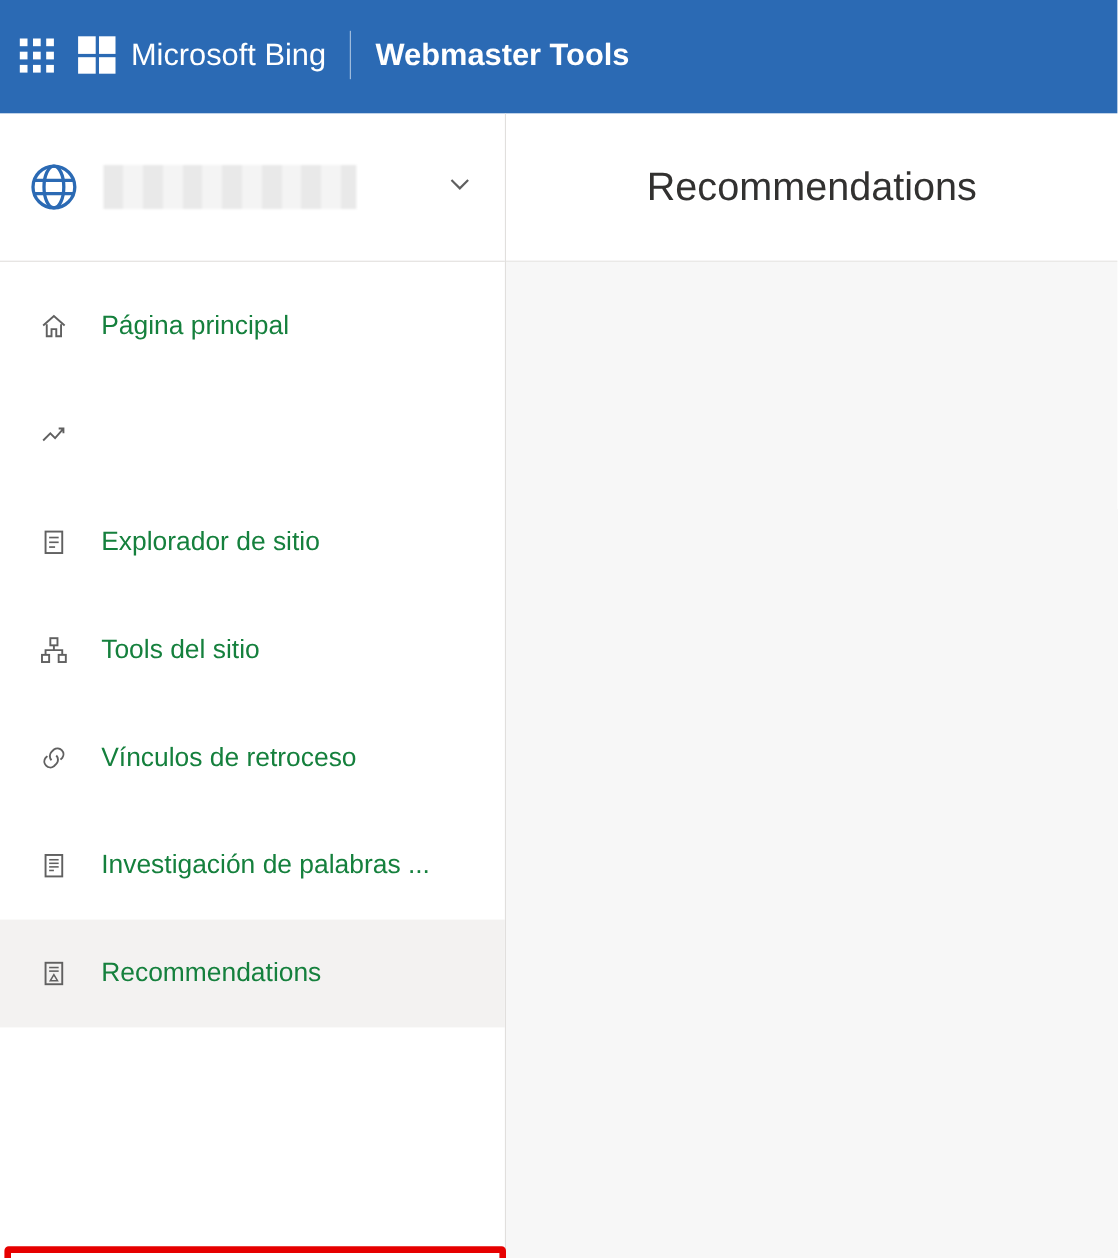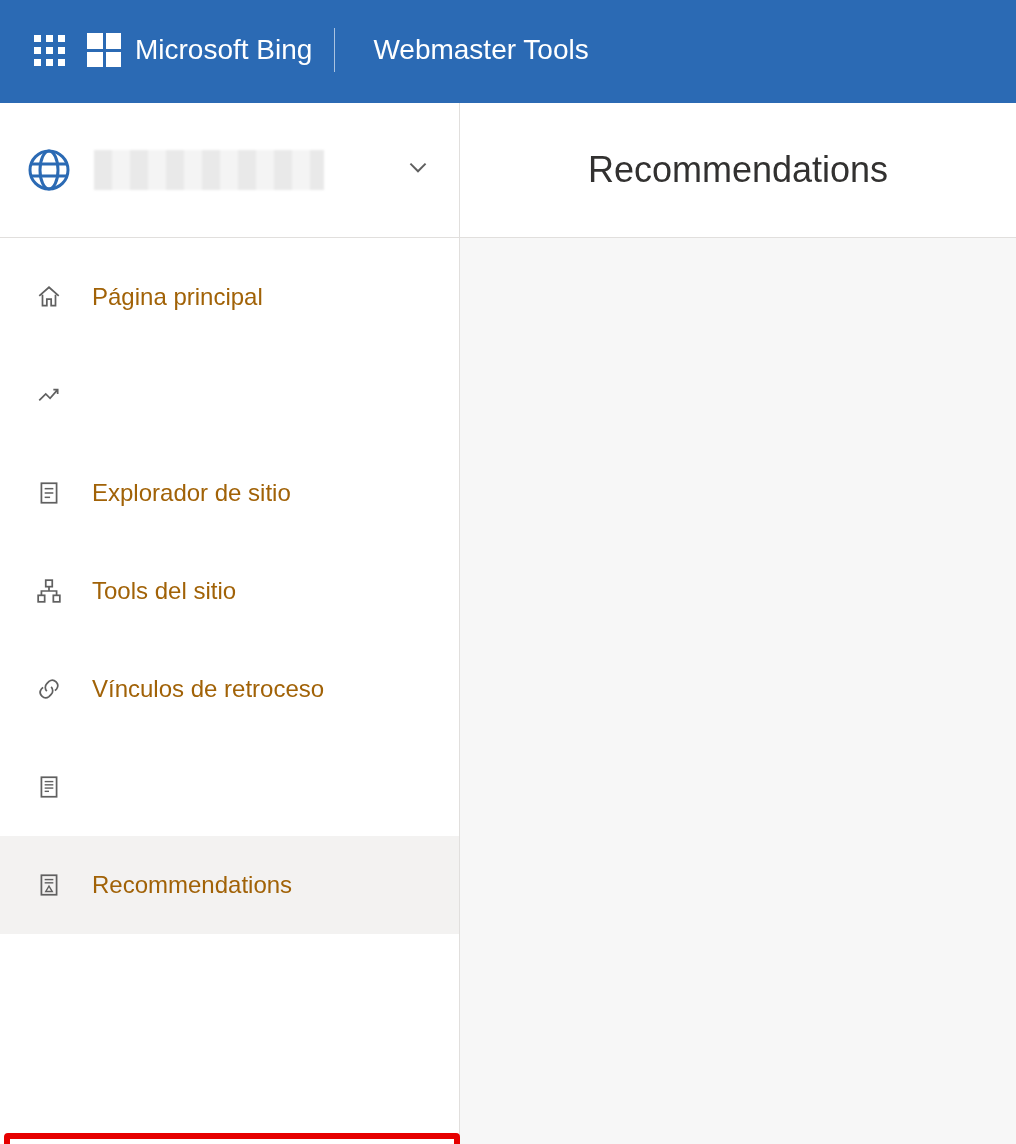--- a/index.html
+++ b/index.html
@@ -1,36 +1,36 @@
 <!DOCTYPE html>
 <html><head>
 <meta charset="utf-8">
 <style>
   html,body{margin:0;padding:0;font-family:"Segoe UI",Arial,sans-serif;background:#fff;color:#323130;}
   .app{width:1016px;height:1144px;display:flex;flex-direction:column;overflow:hidden;}
   
-  .header{background:#2b6ab4;color:#fff;height:100px;display:flex;align-items:center;padding:0 34px;gap:22px;box-sizing:border-box;}
+  .header{background:#2b6ab4;color:#fff;height:100px;display:flex;align-items:center;padding:0 18px;gap:22px;box-sizing:border-box;}
   .waffle{display:grid;grid-template-columns:repeat(3,7px);grid-template-rows:repeat(3,7px);gap:5px;}
   .waffle span{width:7px;height:7px;background:#fff;display:block;}
   .brand{display:flex;align-items:center;gap:14px;}
   .bing-logo{display:grid;grid-template-columns:1fr 1fr;grid-template-rows:1fr 1fr;gap:3px;width:34px;height:34px;}
   .bing-logo span{background:#fff;display:block;}
   .brand-text{font-size:28px;font-weight:400;white-space:nowrap;}
   .vdiv{width:1px;height:44px;background:rgba(255,255,255,0.6);}
-  .header-title{font-size:28px;font-weight:400;white-space:nowrap;margin-left:16px;}
+  .header-title{font-size:28px;font-weight:700;white-space:nowrap;}
   
   .body{flex:1;display:flex;min-height:0;border-top:3px solid #2b6ab4;}
   
   .sidebar{width:460px;border-right:1px solid #e1dfdd;display:flex;flex-direction:column;box-sizing:border-box;position:relative;}
   .selector{display:flex;align-items:center;gap:24px;height:134px;padding:0 28px;border-bottom:1px solid #e1dfdd;}
   .globe svg{display:block;}
   .redact{flex:0 0 230px;height:40px;background:repeating-linear-gradient(90deg,#e9e9e9 0 18px,#f4f4f4 18px 36px);filter:blur(1px);}
   .sel-chev{margin-left:auto;color:#5f5f5f;}
   .nav{flex:1;padding-top:10px;}
-  .nav-item{display:flex;align-items:center;gap:28px;height:98px;padding:0 34px;font-size:24px;color:#a16207;cursor:pointer;box-sizing:border-box;}
+  .nav-item{display:flex;align-items:center;gap:28px;height:98px;padding:0 34px;font-size:24px;color:#15803d;cursor:pointer;box-sizing:border-box;}
   .nav-item .nic{width:30px;display:flex;justify-content:center;color:#606060;}
   .nav-item .label{white-space:nowrap;overflow:hidden;text-overflow:ellipsis;}
   .nav-item.sel{background:#f3f2f1;}
   .highlight{position:absolute;border:6px solid #e60000;border-radius:4px;pointer-events:none;}
   
   .main{flex:1;display:flex;flex-direction:column;}
   .main-head{height:134px;display:flex;align-items:center;justify-content:center;border-bottom:1px solid #e1dfdd;}
   .main-title{font-size:36px;font-weight:400;color:#323130;}
   .main-body{flex:1;background:#f7f7f7;}
   svg{overflow:visible;}
@@ -143,20 +143,21 @@
         <div class="nav-item">
           <span class="nic">
             <svg width="26" height="26" viewBox="0 0 24 24">
                 <rect x="5" y="3" width="14" height="18" fill="none" stroke="currentColor" stroke-width="1.6"></rect>
                 <line x1="8" y1="7" x2="16" y2="7" stroke="currentColor" stroke-width="1.3"></line>
                 <line x1="8" y1="10" x2="16" y2="10" stroke="currentColor" stroke-width="1.3"></line>
                 <line x1="8" y1="13" x2="16" y2="13" stroke="currentColor" stroke-width="1.3"></line>
                 <line x1="8" y1="16" x2="12" y2="16" stroke="currentColor" stroke-width="1.3"></line>
               </svg>
           </span>
+          <span class="label">Investigación de palabras ...</span>
         </div>
 
         <div class="nav-item sel">
           <span class="nic">
             <svg width="26" height="26" viewBox="0 0 24 24">
                 <rect x="5" y="3" width="14" height="18" fill="none" stroke="currentColor" stroke-width="1.6"></rect>
                 <line x1="8" y1="7" x2="16" y2="7" stroke="currentColor" stroke-width="1.3"></line>
                 <line x1="8" y1="10" x2="16" y2="10" stroke="currentColor" stroke-width="1.3"></line>
                 <path d="M12 13l-3 5h6z" fill="none" stroke="currentColor" stroke-width="1.3"></path>
               </svg>

